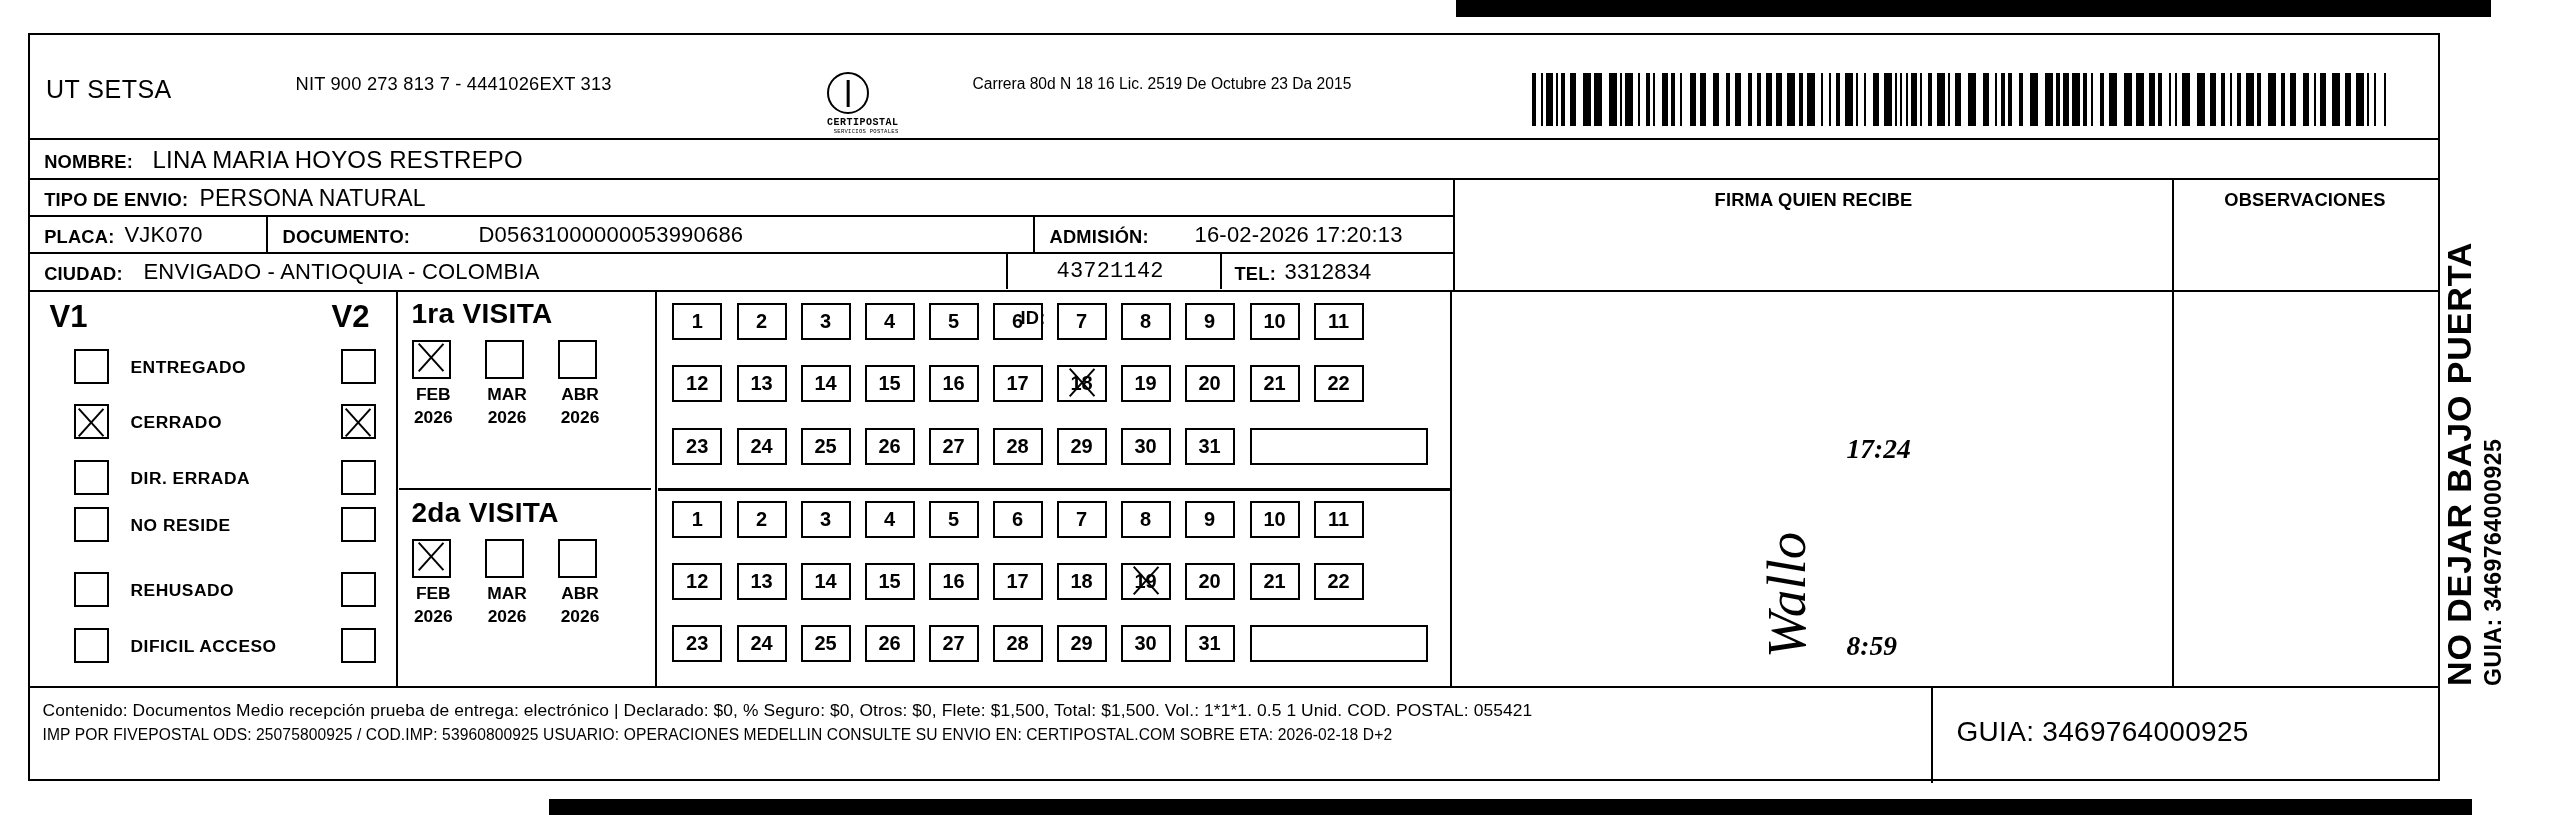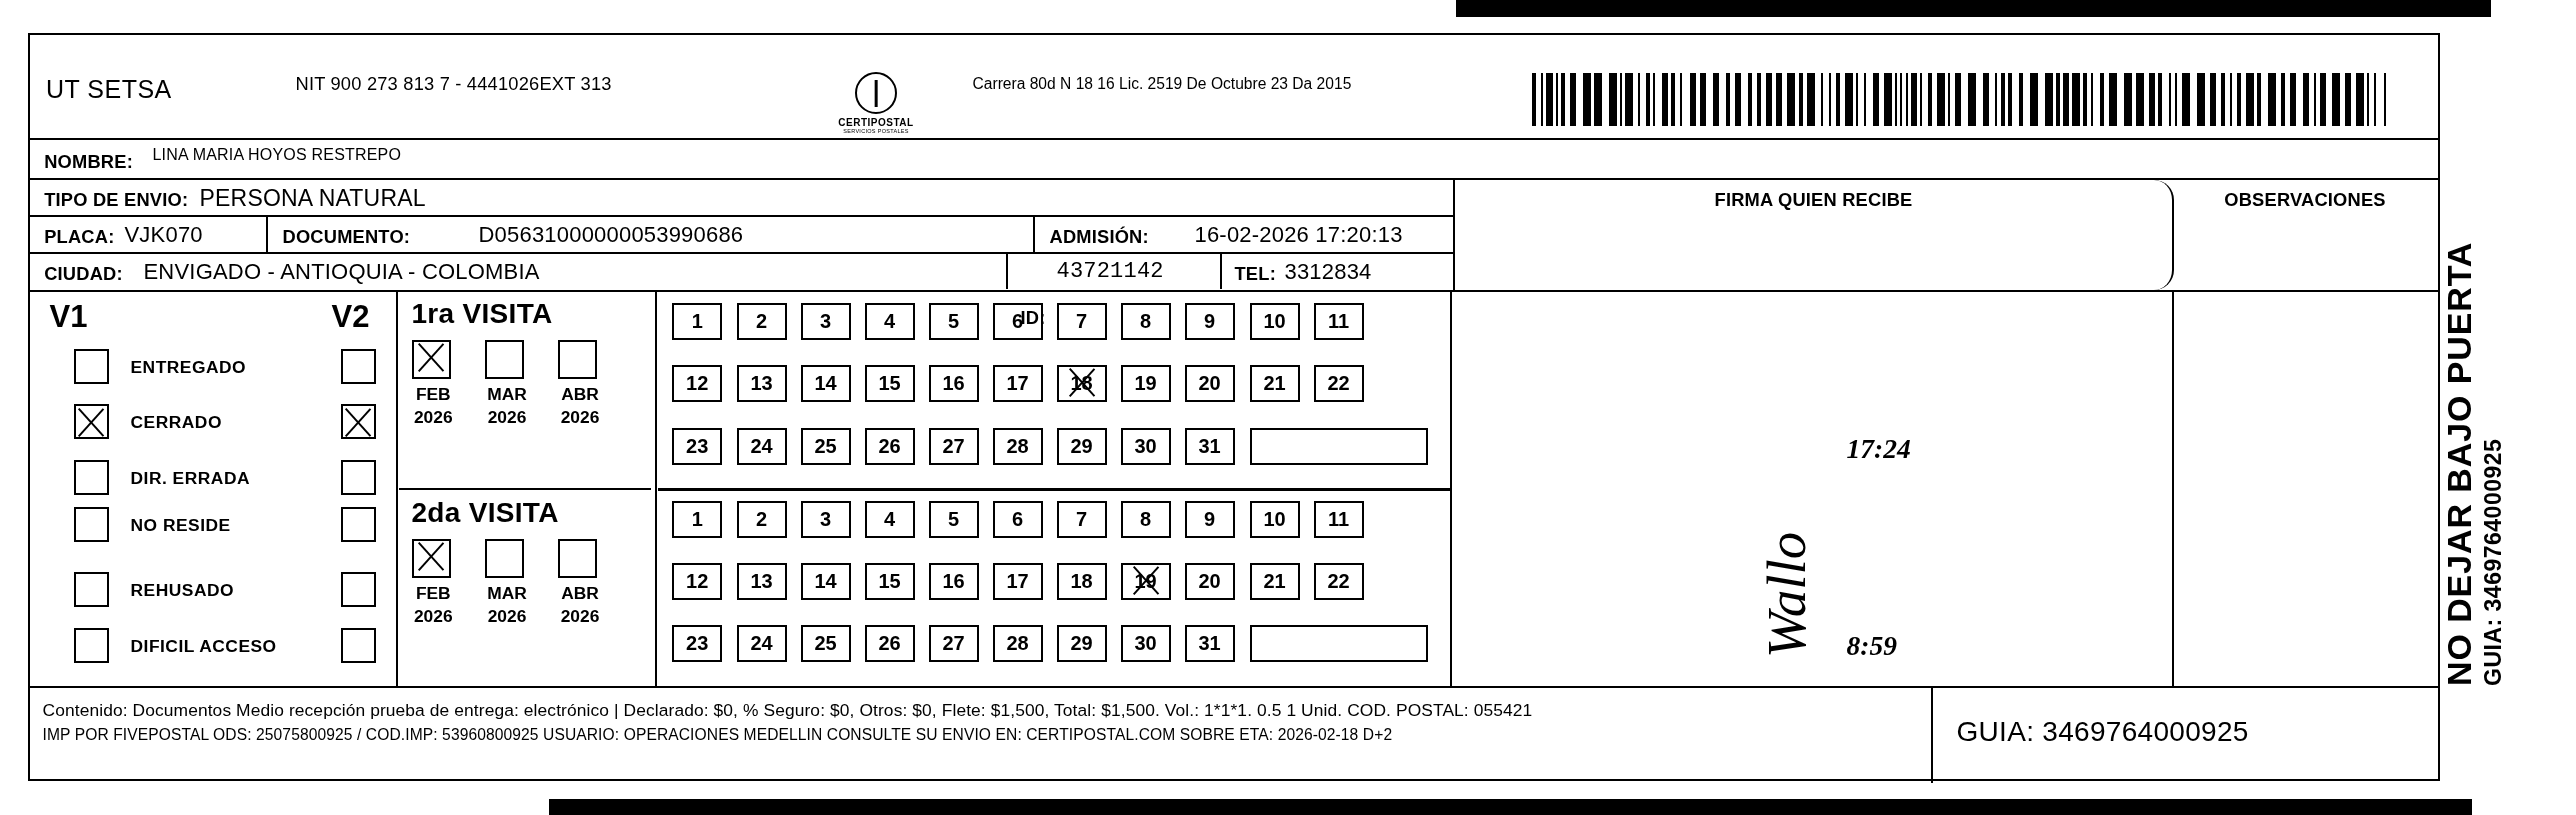--- a/index.html
+++ b/index.html
@@ -9,47 +9,47 @@
   
   .bar-top{position:absolute;left:1456px;top:0;width:1035px;height:16.5px;background:#000;}
   .bar-bottom{position:absolute;left:549px;top:799px;width:1923px;height:16.5px;background:#000;}
 
   .sheet{position:absolute;left:27.5px;top:33px;width:2408px;height:744px;border:2.7px solid #000;background:#fff;}
 
   
   .hdr{position:relative;height:103px;border-bottom:2.7px solid #000;}
   .hdr .ut{position:absolute;left:16.5px;top:40px;font-size:25px;letter-spacing:0.5px;}
   .hdr .nitblock{position:absolute;left:266px;top:35px;font-size:18.3px;line-height:1.5;letter-spacing:0.2px;}
-  .hdr .logo{position:absolute;left:796px;top:37px;width:101px;text-align:center;}
+  .hdr .logo{position:absolute;left:768px;top:37px;width:101px;text-align:right;font-family:Liberation Mono, monospace;}
   .hdr .logo .ring{width:38px;height:38px;border:2.7px solid #000;border-radius:50%;margin:0 auto;position:relative;}
   .hdr .logo .ring:after{content:"";position:absolute;left:50%;top:5.5px;width:2.7px;height:27.5px;background:#000;transform:translateX(-50%);}
   .hdr .logo .lname{font-size:10px;font-weight:bold;margin-top:2.7px;letter-spacing:0.5px;}
   .hdr .logo .lsub{font-size:5.5px;letter-spacing:0.3px;}
   .hdr .cert{position:absolute;left:943px;top:37px;font-size:18.3px;line-height:1.55;}
   .hdr .cert .c1{font-size:19px;}
   .hdr .cert .c2{font-size:15.6px;}
 
   .barcode{position:absolute;left:1502px;top:38px;width:861px;height:53px;}
   .barcode i{position:absolute;top:0;height:53px;background:#000;display:block;}
 
   
   .row{position:relative;border-bottom:2.7px solid #000;}
   .lbl{font-size:18.3px;font-weight:bold;letter-spacing:0.2px;}
-  .val{font-size:16px;letter-spacing:0.2px;}
+  .val{font-size:24px;letter-spacing:0.2px;}
   .r-nombre{height:38px;}
   .r-nombre .lbl{position:absolute;left:14.7px;top:11px;}
   .r-nombre .val{position:absolute;left:123px;top:6.4px;}
   .r-direccion{height:38px;}
   .r-direccion .lbl{position:absolute;left:14.7px;top:11px;}
   .r-direccion .val{position:absolute;left:134px;top:6.4px;}
 
   
   .mid{position:relative;height:110px;border-bottom:2.7px solid #000;}
   .mid .left{position:absolute;left:0;top:0;width:1423px;height:100%;border-right:2.7px solid #000;}
-  .mid .firma{position:absolute;left:1426px;top:0;width:716px;height:100%;border-right:2.7px solid #000;border-radius:20px;}
+  .mid .firma{position:absolute;left:1426px;top:0;width:716px;height:100%;border-right:2.7px solid #000;}
   .mid .obs{position:absolute;left:2145px;top:0;width:261px;height:100%;}
   .colhdr{font-size:18.3px;font-weight:bold;text-align:center;padding-top:9.2px;letter-spacing:0.2px;}
 
   .mrow{position:relative;height:35px;border-bottom:2.7px solid #000;}
   .mrow.last{border-bottom:none;}
   .mrow .lbl{position:absolute;top:9.2px;}
   .mrow .val{position:absolute;top:4.6px;}
   .vsep{position:absolute;top:0;width:2.7px;background:#000;}
 
   

